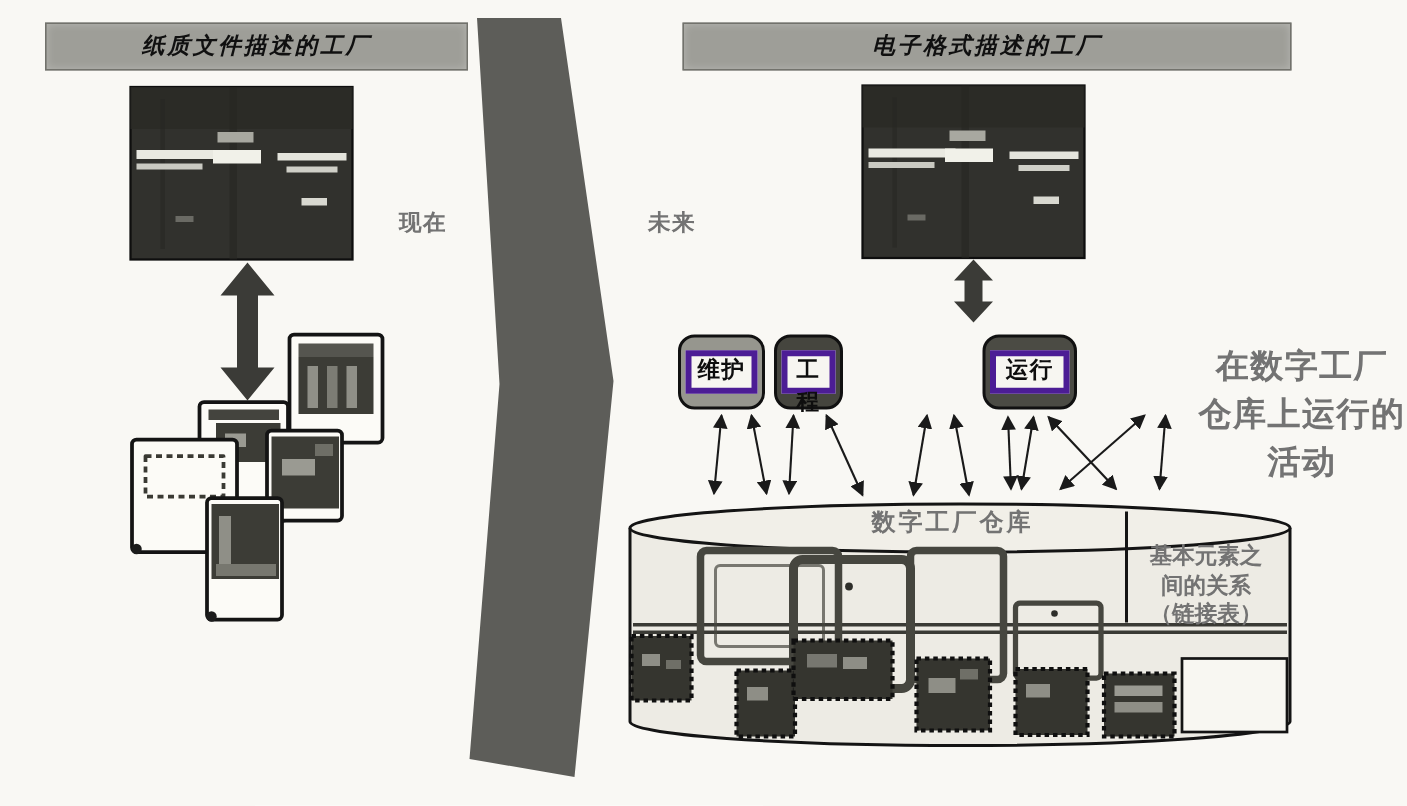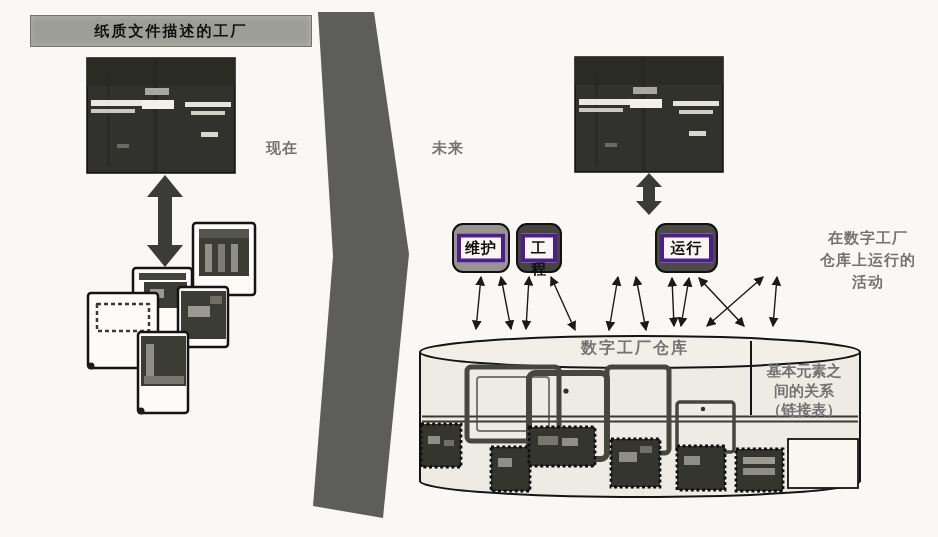--- a/index.html
+++ b/index.html
@@ -5,32 +5,33 @@
   html,body{margin:0;padding:0;}
   body{font-family:"Liberation Serif", serif; background:#ffffff;}
   #stage{position:relative;width:938px;height:537px;background:#f9f8f4;overflow:hidden;}
   #scene{position:absolute;left:0;top:0;z-index:1;}
   .txt{position:absolute;z-index:2;color:#737373;}
   .header-bar{
     height:30px;line-height:30px;text-align:center;
     background:#9e9e98;border:1px solid #72726c;
     font-size:15px;font-weight:bold;letter-spacing:2px;color:#101010;
     box-shadow:inset 0 0 6px rgba(255,255,255,.25);
+    font-style:italic;
   }
   .era-label{font-size:15px;font-weight:bold;letter-spacing:1px;text-align:center;width:56px;}
   .activity-btn{
     position:absolute;z-index:2;height:50px;border:2.5px solid #111111;border-radius:11px;
     box-sizing:border-box;
   }
   .activity-btn .strip{
     position:absolute;left:3px;right:3px;top:50%;transform:translateY(-50%);
     height:21px;line-height:21px;background:#f7f6f1;border:4px solid #4c1d95;
     text-align:center;font-size:15px;font-weight:bold;letter-spacing:1px;color:#0e0e0e;
   }
-  .note{font-size:15px;font-weight:bold;line-height:1.45;text-align:center;white-space:pre-line;letter-spacing:1px;}
+  .note{font-size:22px;font-weight:bold;line-height:1.45;text-align:center;white-space:pre-line;letter-spacing:1px;}
   .cyl-title{font-size:16px;font-weight:bold;letter-spacing:2px;text-align:center;}
   .relations{font-size:15px;font-weight:bold;line-height:1.3;text-align:center;white-space:pre-line;}
   .assets{font-size:14px;font-weight:bold;line-height:1.55;text-align:center;white-space:pre-line;}
 </style>
 </head>
 <body>
 
 <div id="stage">
 
   <svg id="scene" width="938" height="537" viewBox="0 0 938 537">
@@ -160,20 +161,21 @@
         <rect x="743" y="457" width="32" height="7" fill="#9a9a92"></rect>
         <rect x="743" y="468" width="32" height="7" fill="#8e8e86"></rect>
       </g>
 
       <rect x="788" y="439" width="70" height="49" fill="#f8f7f2" stroke="#141414" stroke-width="1.8"></rect>
     </g>
   </svg>
 
   <div class="txt header-bar" style="left:30px;top:15px;width:280px;">纸质文件描述的工厂</div>
 
+  <div class="txt header-bar" style="left:455px;top:15px;width:404px;">电子格式描述的工厂</div>
 
   <div class="txt era-label" style="left:254px;top:139px;">现在</div>
 
   <div class="txt era-label" style="left:420px;top:139px;">未来</div>
 
   <div class="activity-btn" style="left: 452px; top: 223px; width: 58px; background: rgb(150, 150, 142);">
     <div class="strip">维护</div>
   </div>
   <div class="activity-btn" style="left: 516px; top: 223px; width: 46px; background: rgb(69, 69, 62);">
     <div class="strip">工程</div>

